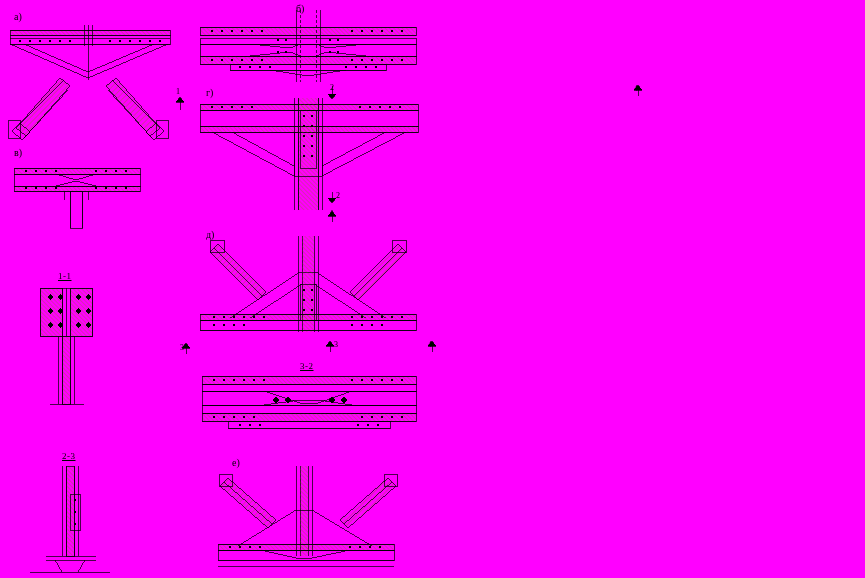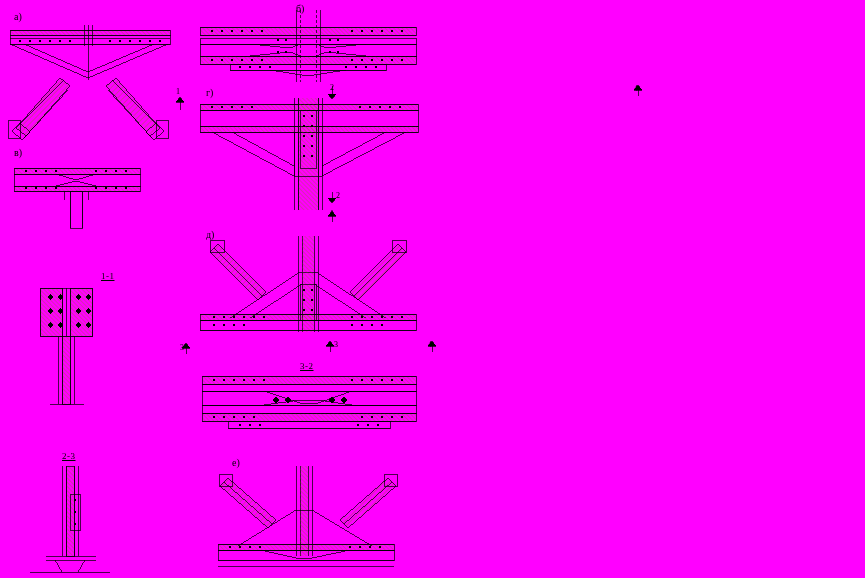--- a/index.html
+++ b/index.html
@@ -476,21 +476,21 @@
     </g>
   </svg>
 
   <div class="lbl" style="left:14px; top:12px;">a)</div>
   <div class="lbl" style="left:296px; top:4px;">б)</div>
   <div class="lbl" style="left:14px; top:148px;">в)</div>
   <div class="lbl" style="left:206px; top:88px;">г)</div>
   <div class="lbl" style="left:206px; top:230px;">д)</div>
   <div class="lbl" style="left:232px; top:458px;">е)</div>
 
-  <div class="lbl sec" style="left:58px; top:272px;margin-left:43px;">1-1</div>
+  <div class="lbl sec" style="left:58px; top:272px;">1-1</div>
   <div class="lbl sec" style="left:62px; top:452px;">2-3</div>
   <div class="lbl sec" style="left:300px; top:362px;">3-2</div>
 
   <div class="lbl small" style="left:176px; top:88px;">1</div>
   <div class="lbl small" style="left:330px; top:84px;">2</div>
   <div class="lbl small" style="left:336px; top:192px;">2</div>
   <div class="lbl small" style="left:330px; top:210px;">1</div>
   <div class="lbl small" style="left:180px; top:344px;">3</div>
   <div class="lbl small" style="left:334px; top:341px;">3</div>
   <div class="lbl small" style="left:428px; top:341px;">4</div>

